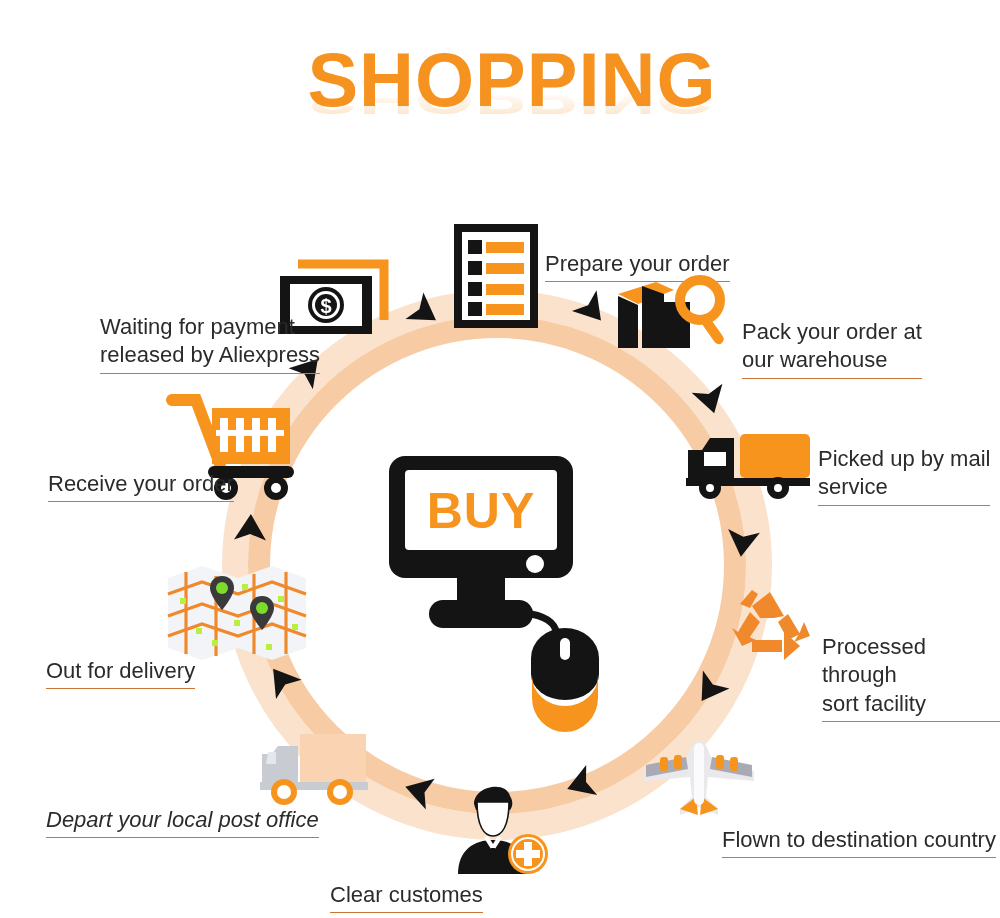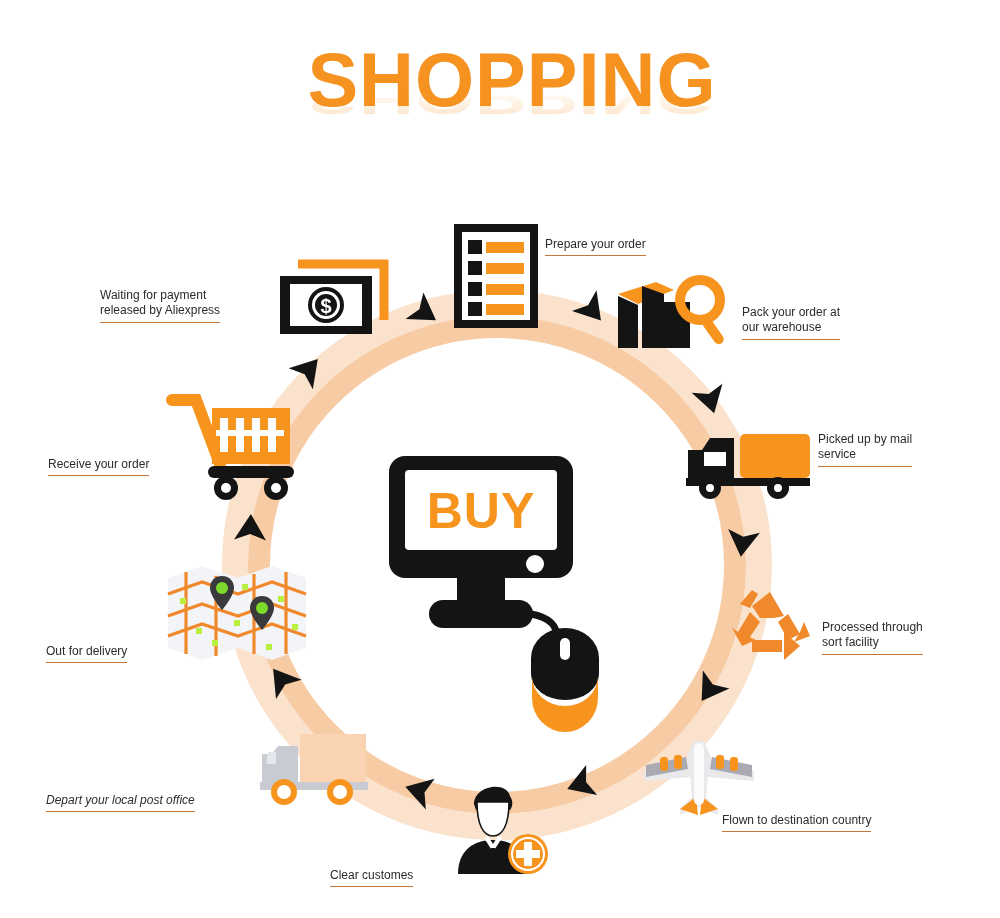--- a/index.html
+++ b/index.html
@@ -26,21 +26,21 @@
     opacity:.30;
     -webkit-mask-image:linear-gradient(to bottom, rgba(0,0,0,.85), rgba(0,0,0,0) 72%);
     mask-image:linear-gradient(to bottom, rgba(0,0,0,.85), rgba(0,0,0,0) 72%);
     filter:blur(0.6px);
   }
 
   
   .ring-svg{position:absolute;left:0;top:0;width:1000px;height:918px;}
 
   
-  .lbl{position:absolute;font-size:12px;color:#2b2b2b;line-height:1.30;white-space:pre-line;}
+  .lbl{position:absolute;font-size:22px;color:#2b2b2b;line-height:1.30;white-space:pre-line;}
   .lbl .rule{display:block;height:0;border-bottom:1.6px solid #C8773A;margin-top:3px;}
   .lbl.right .rule{border-bottom-color:#C8773A;}
 
   
   .icon{position:absolute;}
   .icon svg{display:block;overflow:visible;}
 
   
   .buy-text{
     font-family:"Liberation Sans", sans-serif;
@@ -298,19 +298,19 @@
     <svg width="114" height="82" viewBox="0 0 114 82">
       <path d="M22,6 L108,6 L108,62" stroke="#F7941E" stroke-width="9" fill="none"></path>
       <rect x="4" y="18" width="92" height="58" fill="#141414"></rect>
       <rect x="14" y="26" width="72" height="42" fill="#ffffff"></rect>
       <circle cx="50" cy="47" r="18" fill="#141414"></circle>
       <circle cx="50" cy="47" r="14" fill="#ffffff"></circle>
       <circle cx="50" cy="47" r="11" fill="#141414"></circle>
       <text x="50" y="55" text-anchor="middle" fill="#ffffff" style="font-family:'Liberation Sans',sans-serif;font-size:20px;font-weight:bold;">$</text>
     </svg>
   </div>
-  <div class="lbl left" style="left:100px;top:272px;">
+  <div class="lbl left" style="left:100px;top:284px;">
     <span>Waiting for payment
 released by Aliexpress</span>
     <span class="rule"></span>
   </div>
 
 </div>
 
 </body></html>

